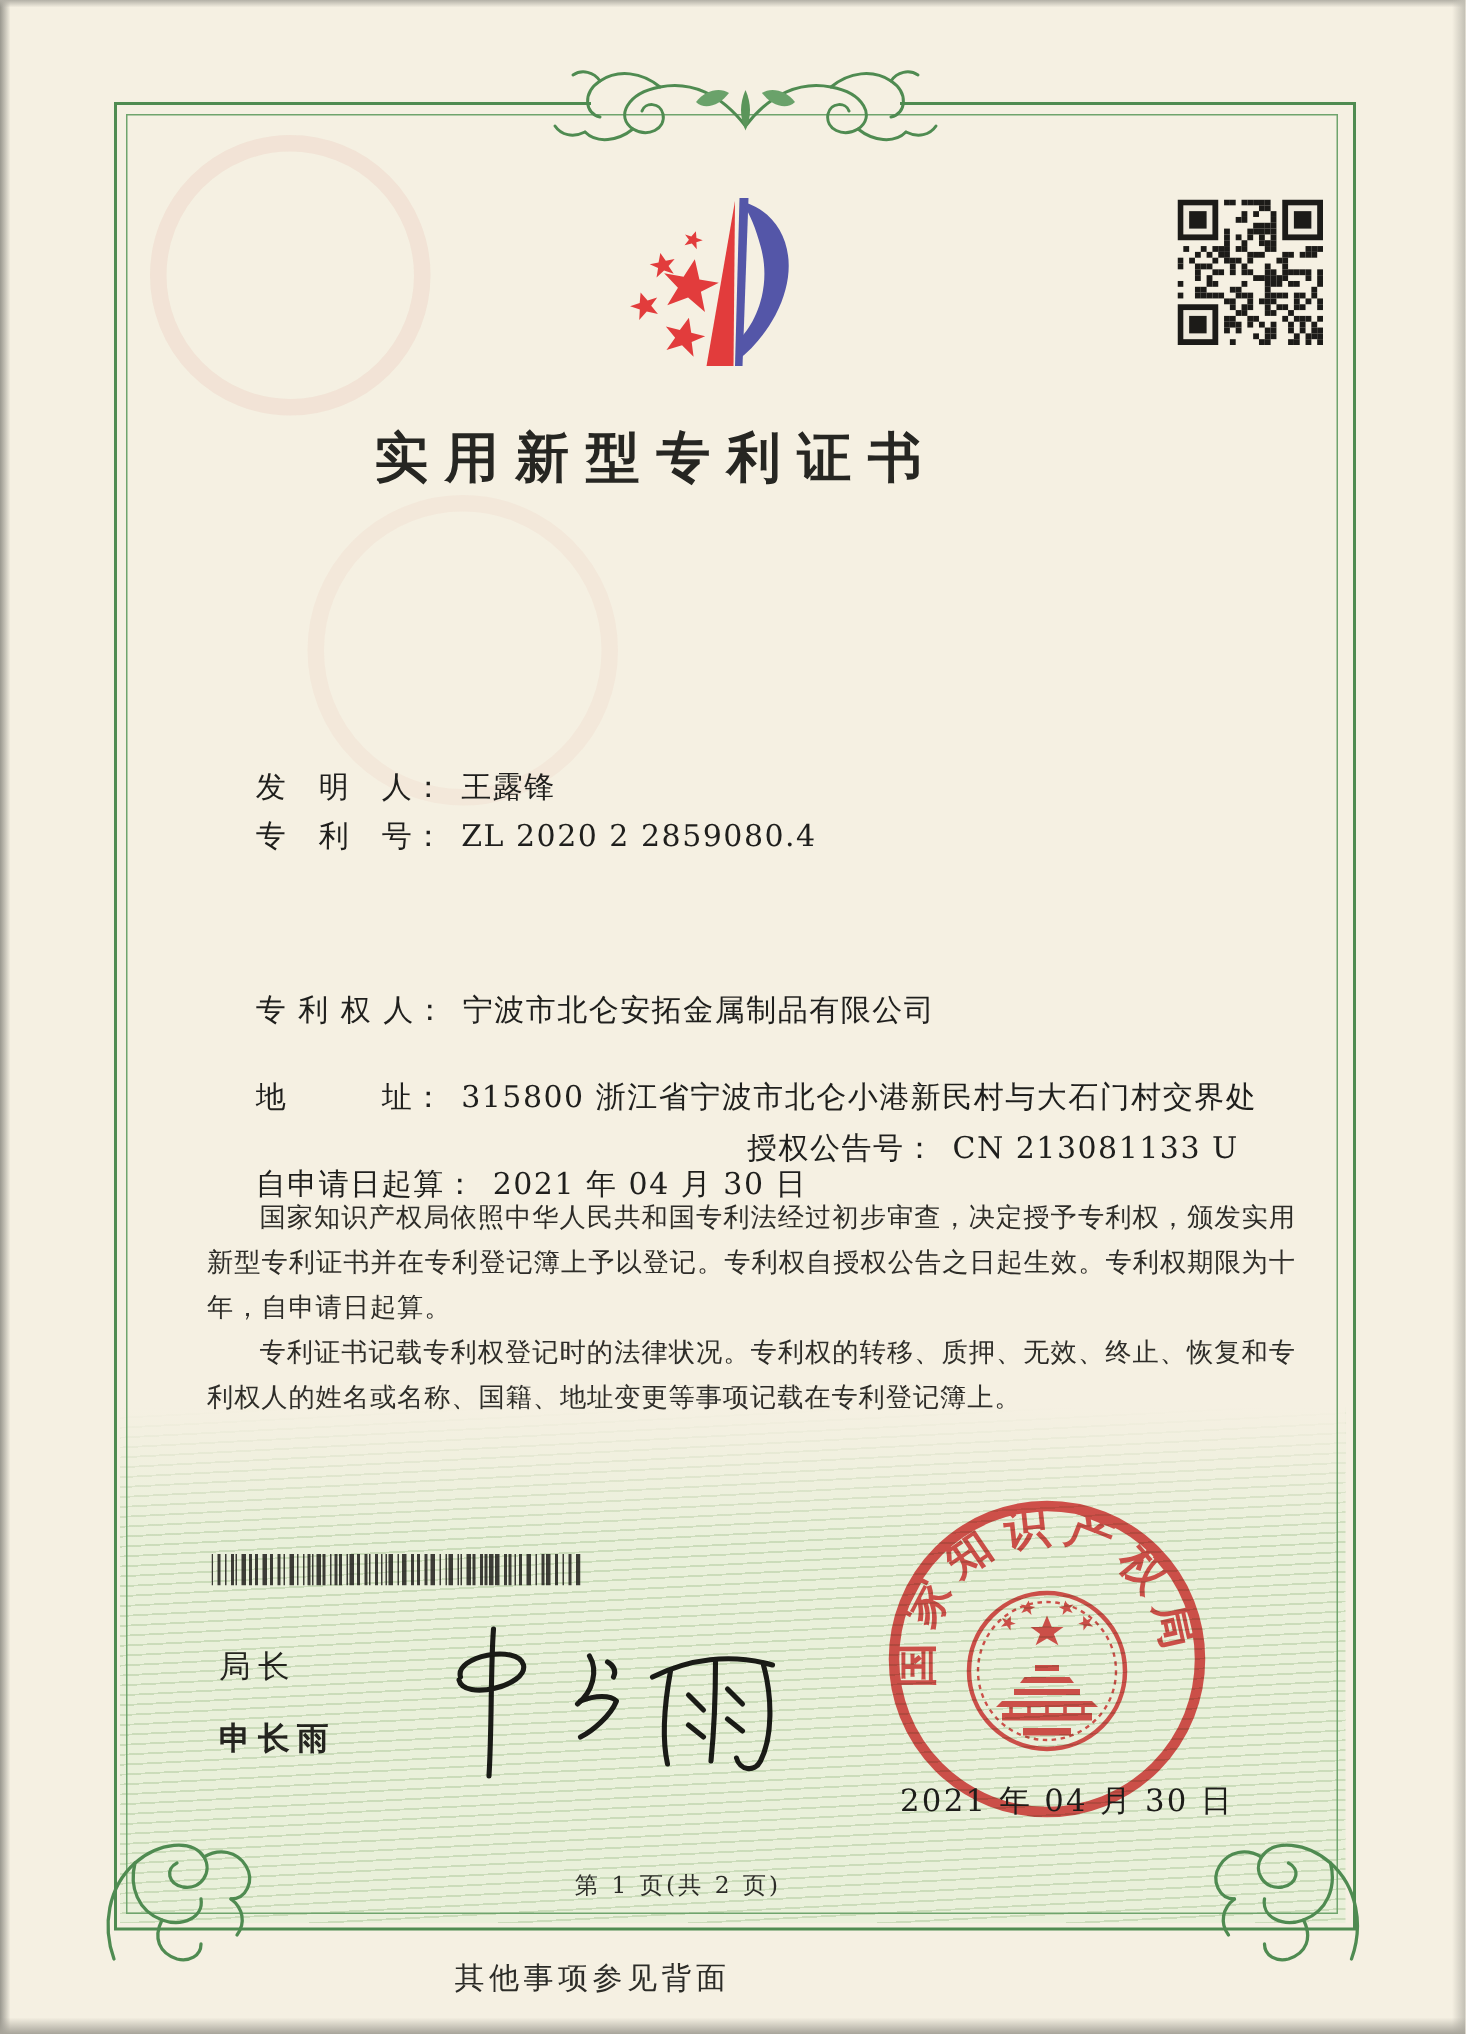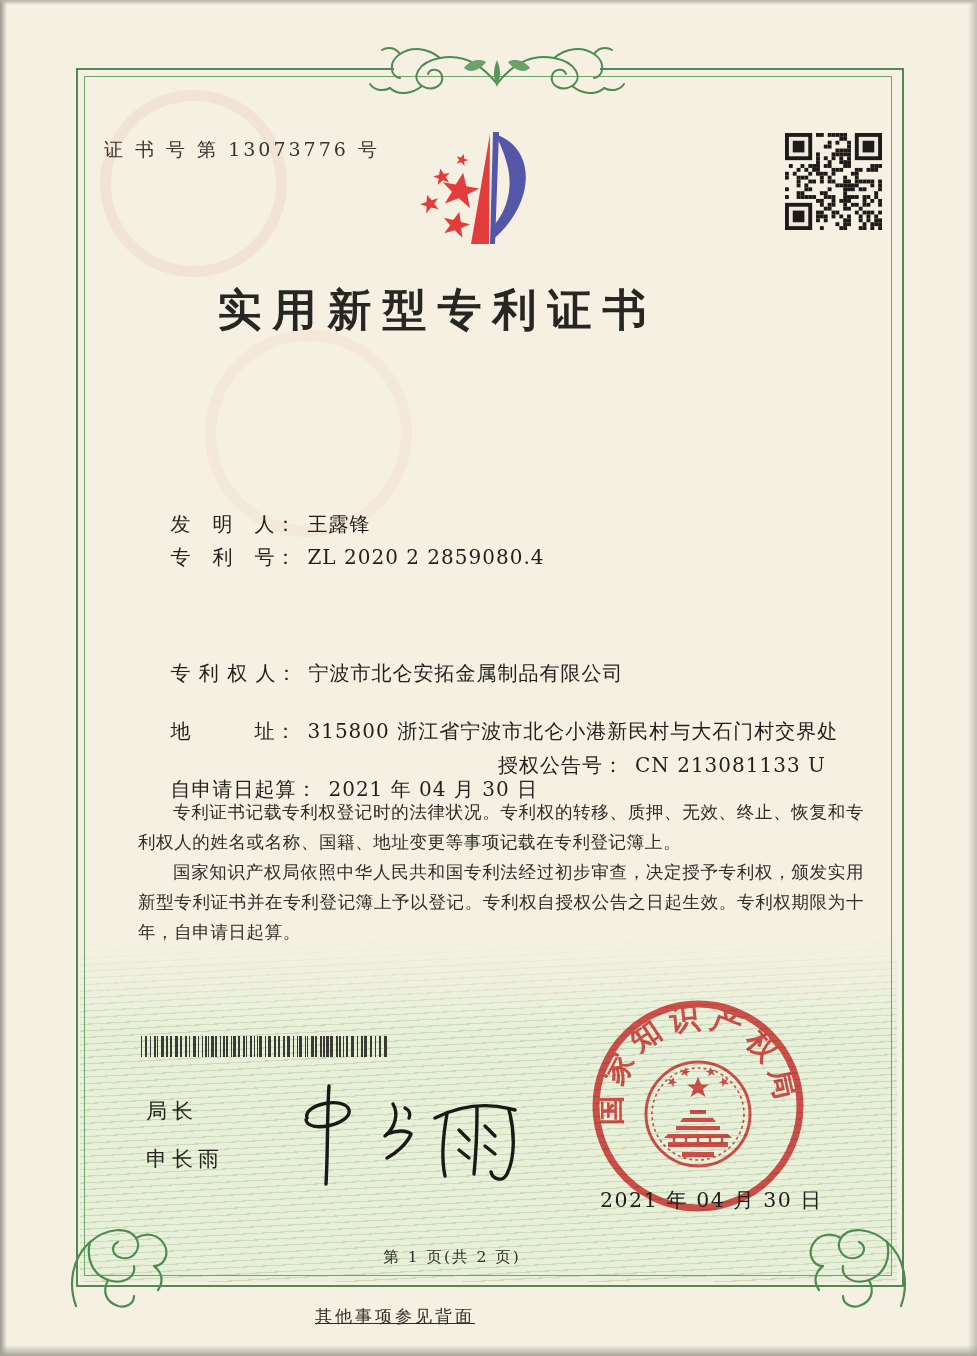--- a/index.html
+++ b/index.html
@@ -30,41 +30,41 @@
   }
 
   
   .bleed1{position:absolute;left:100px;top:90px;width:165px;height:165px;border:11px solid rgba(220,118,108,.10);border-radius:50%;}
   .bleed2{position:absolute;left:205px;top:330px;width:185px;height:185px;border:11px solid rgba(220,118,108,.06);border-radius:50%;}
 
   .cert-no{position:absolute;left:104px;top:137px;font-size:19px;letter-spacing:3px;color:#35342f;}
   .logo{position:absolute;left:418px;top:128px;width:124px;height:124px;}
   .qr{position:absolute;left:785px;top:133px;width:97px;height:97px;}
   .title{position:absolute;left:0;top:281px;width:875px;text-align:center;
-         font-size:44px;font-weight:700;letter-spacing:11px;color:#262622;}
+         font-size:36px;font-weight:700;letter-spacing:11px;color:#262622;}
 
   .field{position:absolute;left:141px;font-size:20px;letter-spacing:1px;color:#1f1f1d;white-space:pre;}
   .field .val{margin-left:11px;}
   .grant2{position:absolute;left:357px;top:0;white-space:pre;}
 
   .body-text{position:absolute;left:138px;top:797px;width:726px;}
   .body-text p{margin:0;font-size:17.5px;line-height:30px;text-indent:2em;
                text-align:justify;letter-spacing:.6px;color:#2e2d29;}
 
   .barcode{position:absolute;left:141px;top:1036px;width:246px;height:21px;}
 
   .officer-title{position:absolute;left:146px;top:1097px;font-size:21px;letter-spacing:5px;color:#24241f;text-align:center;}
-  .officer-name{position:absolute;left:146px;top:1145px;font-size:21px;letter-spacing:5px;color:#24241f;}
+  .officer-name{position:absolute;left:146px;top:1145px;font-size:21px;letter-spacing:5px;color:#24241f;font-weight:bold;}
   .signature{position:absolute;left:287px;top:1078px;width:235px;height:115px;mix-blend-mode:multiply;}
 
   .seal{position:absolute;left:586px;top:994px;width:224px;height:224px;mix-blend-mode:multiply;opacity:.93;}
   .seal-date{position:absolute;left:600px;top:1186px;font-size:20.5px;letter-spacing:1.5px;color:#1d1d1a;white-space:pre;}
 
   .page-no{position:absolute;left:0;top:1247px;width:904px;text-align:center;font-size:15.5px;letter-spacing:2px;color:#2c2c28;}
-  .back-note{position:absolute;left:0;top:1305px;width:790px;text-align:center;font-size:17px;letter-spacing:3px;color:#2c2c28;text-decoration:underline;}
+  .back-note{position:absolute;left:0;top:1305px;width:790px;text-align:center;font-size:20px;letter-spacing:3px;color:#2c2c28;}
 
   .ornament-top{position:absolute;left:352px;top:34px;width:290px;height:72px;}
   .corner-bl{position:absolute;left:66px;top:1218px;width:110px;height:92px;}
   .corner-br{position:absolute;left:801px;top:1218px;width:110px;height:92px;}
 </style>
 </head>
 <body>
 
 <div class="page">
 
@@ -115,21 +115,20 @@
       <g transform="translate(110,0) scale(-1,1)" fill="none" stroke="#4f8b51" stroke-width="2.2" stroke-linecap="round">
         <path d="M10,88 C2,66 6,40 24,24 C40,10 62,8 70,20 C76,30 68,42 56,40 C46,38 44,28 52,24"></path>
         <path d="M24,24 C20,40 26,56 42,62 C56,67 70,60 68,48"></path>
         <path d="M42,62 C36,74 40,84 52,88 C60,90 68,86 68,78"></path>
         <path d="M70,20 C80,14 92,16 98,26 C104,36 98,48 88,48"></path>
         <path d="M88,48 C96,54 98,64 92,72"></path>
       </g>
     </svg>
   </div>
 
-  <div class="cert-no">证 书 号 第 13073776 号</div>
 
   <div class="logo">
     <svg viewBox="0 0 124 124" width="124" height="124">
       <defs>
         <path id="st" d="M0,-10 L2.9,-3.1 10,-3.1 4.2,1.2 6.9,8.1 0,4 -6.9,8.1 -4.2,1.2 -10,-3.1 -2.9,-3.1 Z"></path>
       </defs>
 
       <g fill="#5456a8">
         <polygon points="75,4 81,4 77,116 72,116"></polygon>
         <path d="M79,7 C106,16 117,48 99,82 C92,95 83,105 74,112 L74,99 C85,89 97,64 89,36 C86,25 82,14 77,8 Z"></path>
@@ -371,22 +370,22 @@
   </div>
   <div class="field" style="top:694px">
     <span>地　　　址：</span><span class="val">315800 浙江省宁波市北仑小港新民村与大石门村交界处</span>
   </div>
   <div class="field" style="top:752px;width:760px">
     <span>自申请日起算：</span><span class="val">2021 年 04 月 30 日</span>
     <span class="grant2"><span>授权公告号：</span><span class="val">CN 213081133 U</span></span>
   </div>
 
   <div class="body-text">
+    <p>国家知识产权局依照中华人民共和国专利法经过初步审查，决定授予专利权，颁发实用新型专利证书并在专利登记簿上予以登记。专利权自授权公告之日起生效。专利权期限为十年，自申请日起算。</p>
     <p>专利证书记载专利权登记时的法律状况。专利权的转移、质押、无效、终止、恢复和专利权人的姓名或名称、国籍、地址变更等事项记载在专利登记簿上。</p>
-    <p>国家知识产权局依照中华人民共和国专利法经过初步审查，决定授予专利权，颁发实用新型专利证书并在专利登记簿上予以登记。专利权自授权公告之日起生效。专利权期限为十年，自申请日起算。</p>
   </div>
 
   <div class="barcode">
     <svg viewBox="0 0 246 21" width="246" height="21">
         <g fill="#24231f" opacity=".88">
           <rect x="0" y="0" width="1" height="21"></rect>
           <rect x="4" y="0" width="2" height="21"></rect>
           <rect x="9" y="0" width="1" height="21"></rect>
           <rect x="13" y="0" width="2" height="21"></rect>
           <rect x="16" y="0" width="1" height="21"></rect>

